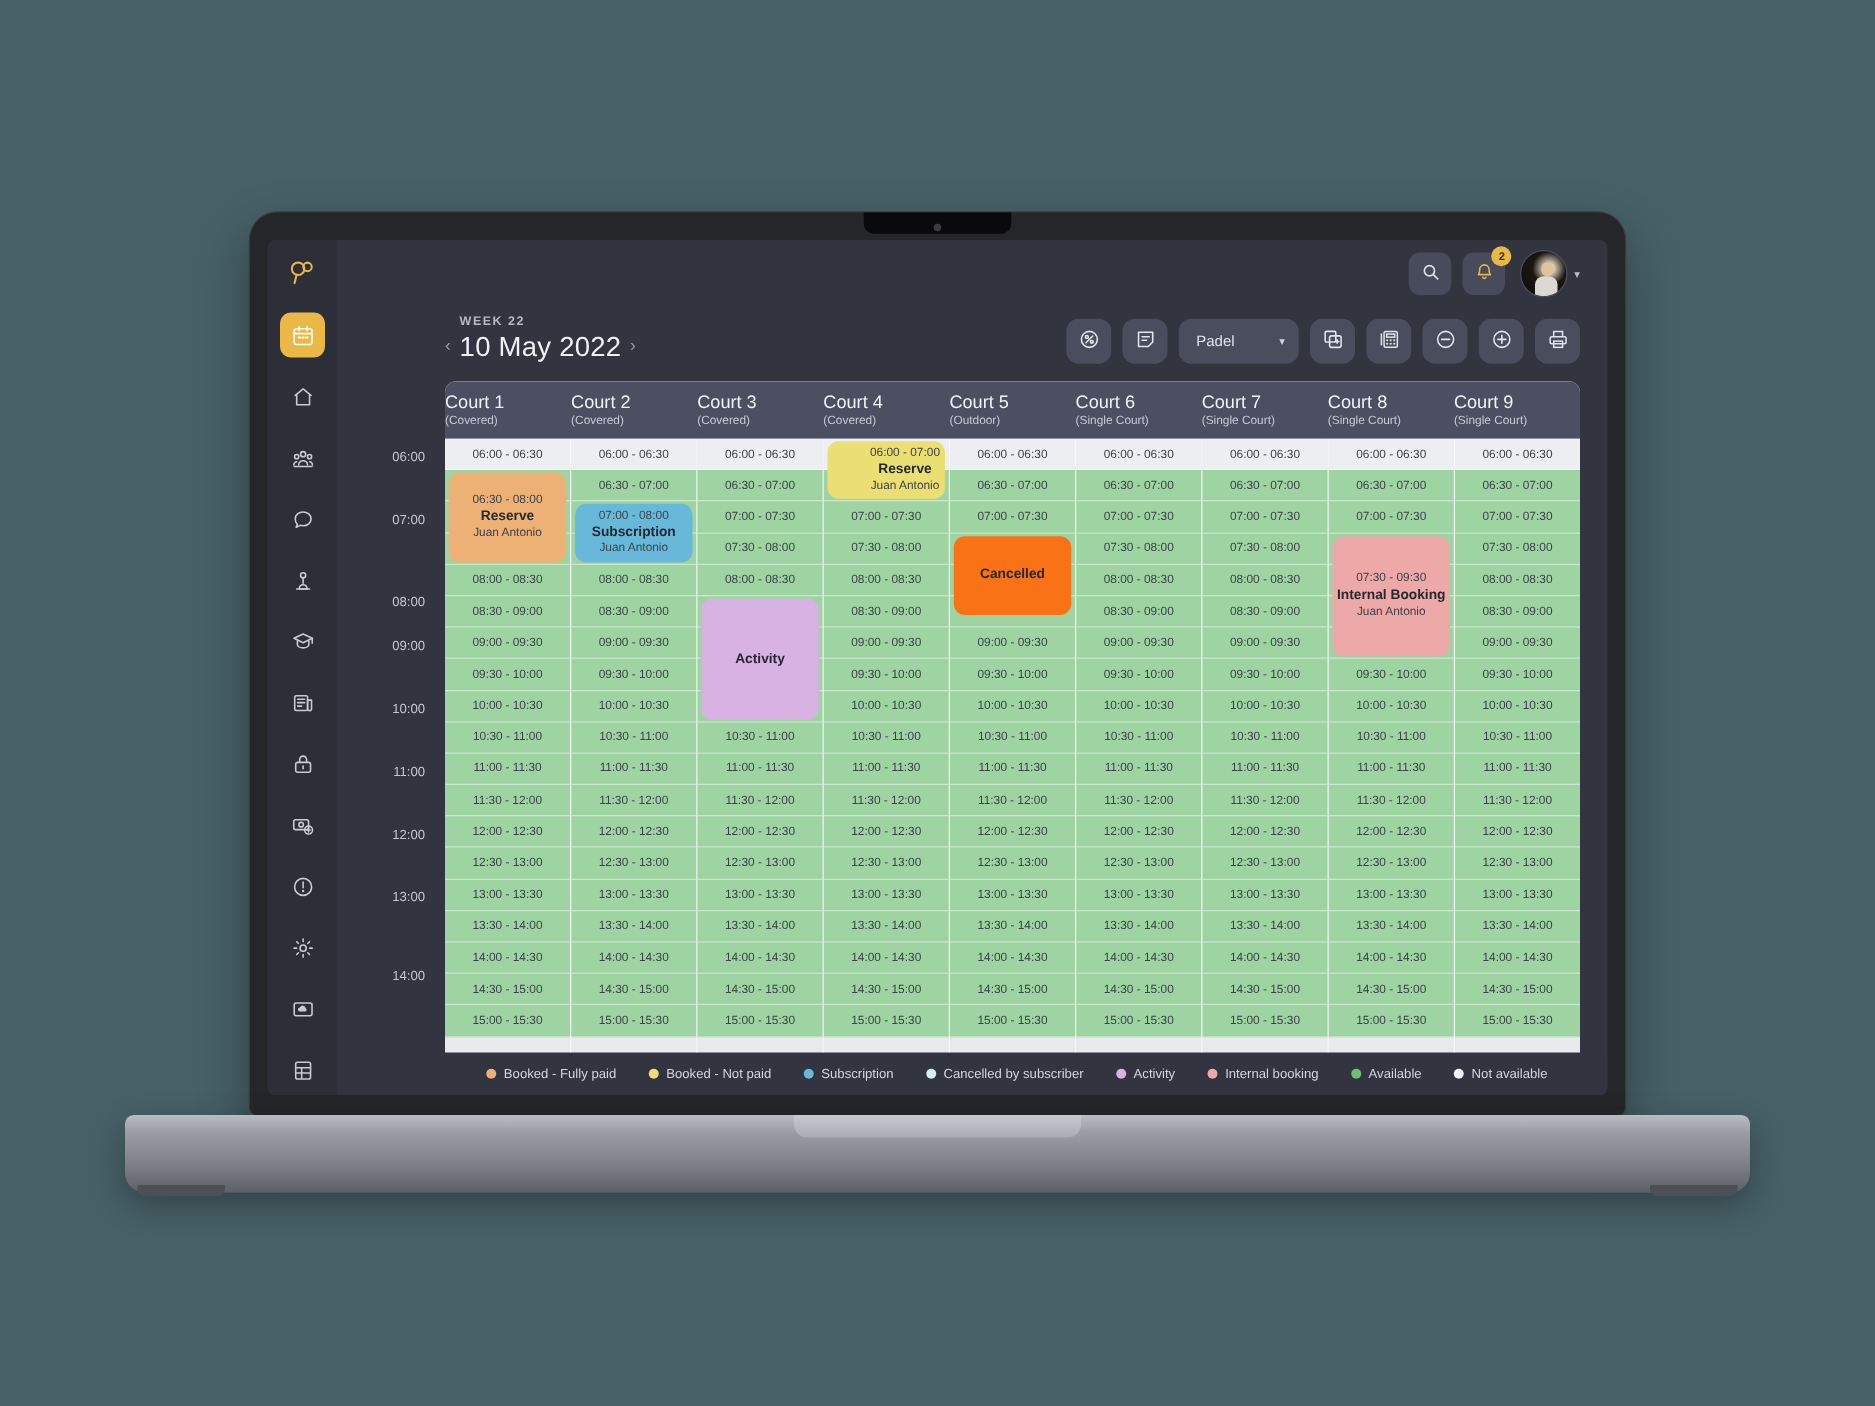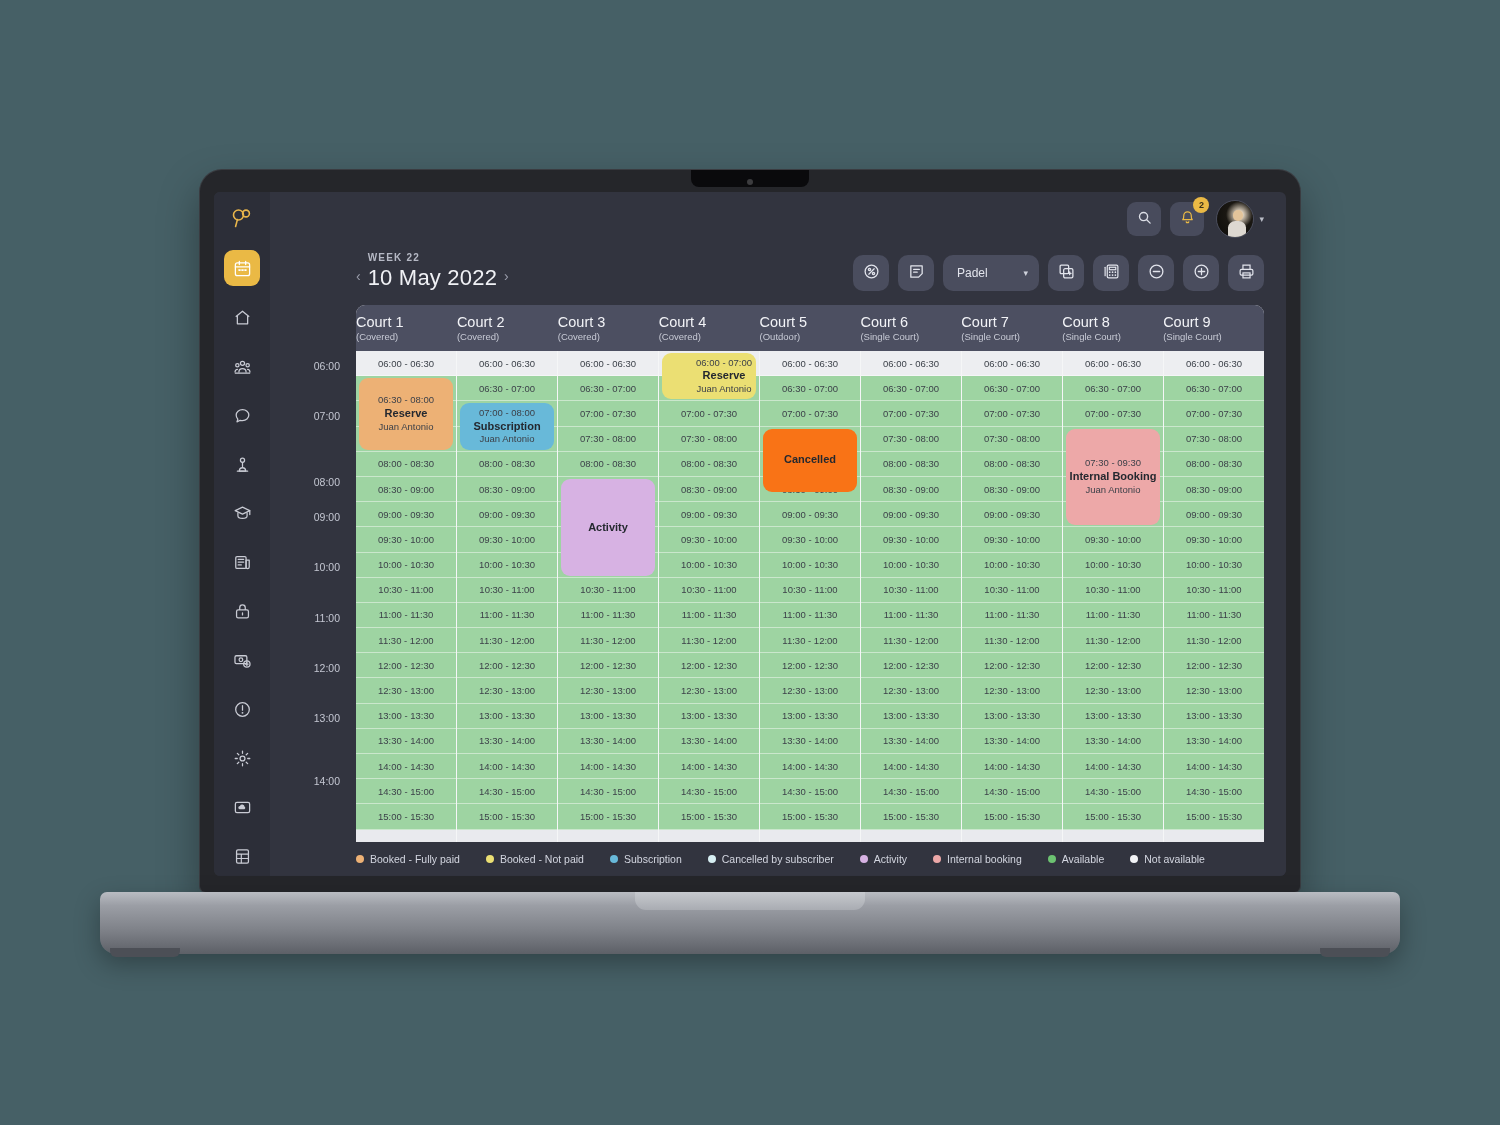--- a/index.html
+++ b/index.html
@@ -146,21 +146,21 @@
     position: absolute; left: 3px; right: 3px; border-radius: 9px;
     display: flex; flex-direction: column; align-items: center; justify-content: center;
     text-align: center; z-index: 4; padding: 2px; overflow: hidden;
   }
   .ev-time { font-size: 9.5px; color: #3d4149; line-height: 1.35; }
   .ev-title { font-size: 11px; font-weight: bold; color: #24282f; line-height: 1.25; }
   .ev-person { font-size: 9.5px; color: #3d4149; line-height: 1.35; }
 
   
   #legend { height: 34px; display: flex; align-items: center; gap: 0;
-    padding: 0 22px 0 86px; background: #32343f; }
+    padding: 0 22px 0 86px; background: #32343f; justify-content: flex-end; }
   .legend-item { display: flex; align-items: center; gap: 6px; margin-right: 26px;
     font-size: 10.5px; color: #d3d6e0; white-space: nowrap; }
   .legend-dot { width: 8px; height: 8px; border-radius: 50%; flex: 0 0 8px; }
 </style>
 </head>
 <body>
 
 <div id="laptop-mockup">
 
   <div id="laptop-lid">

